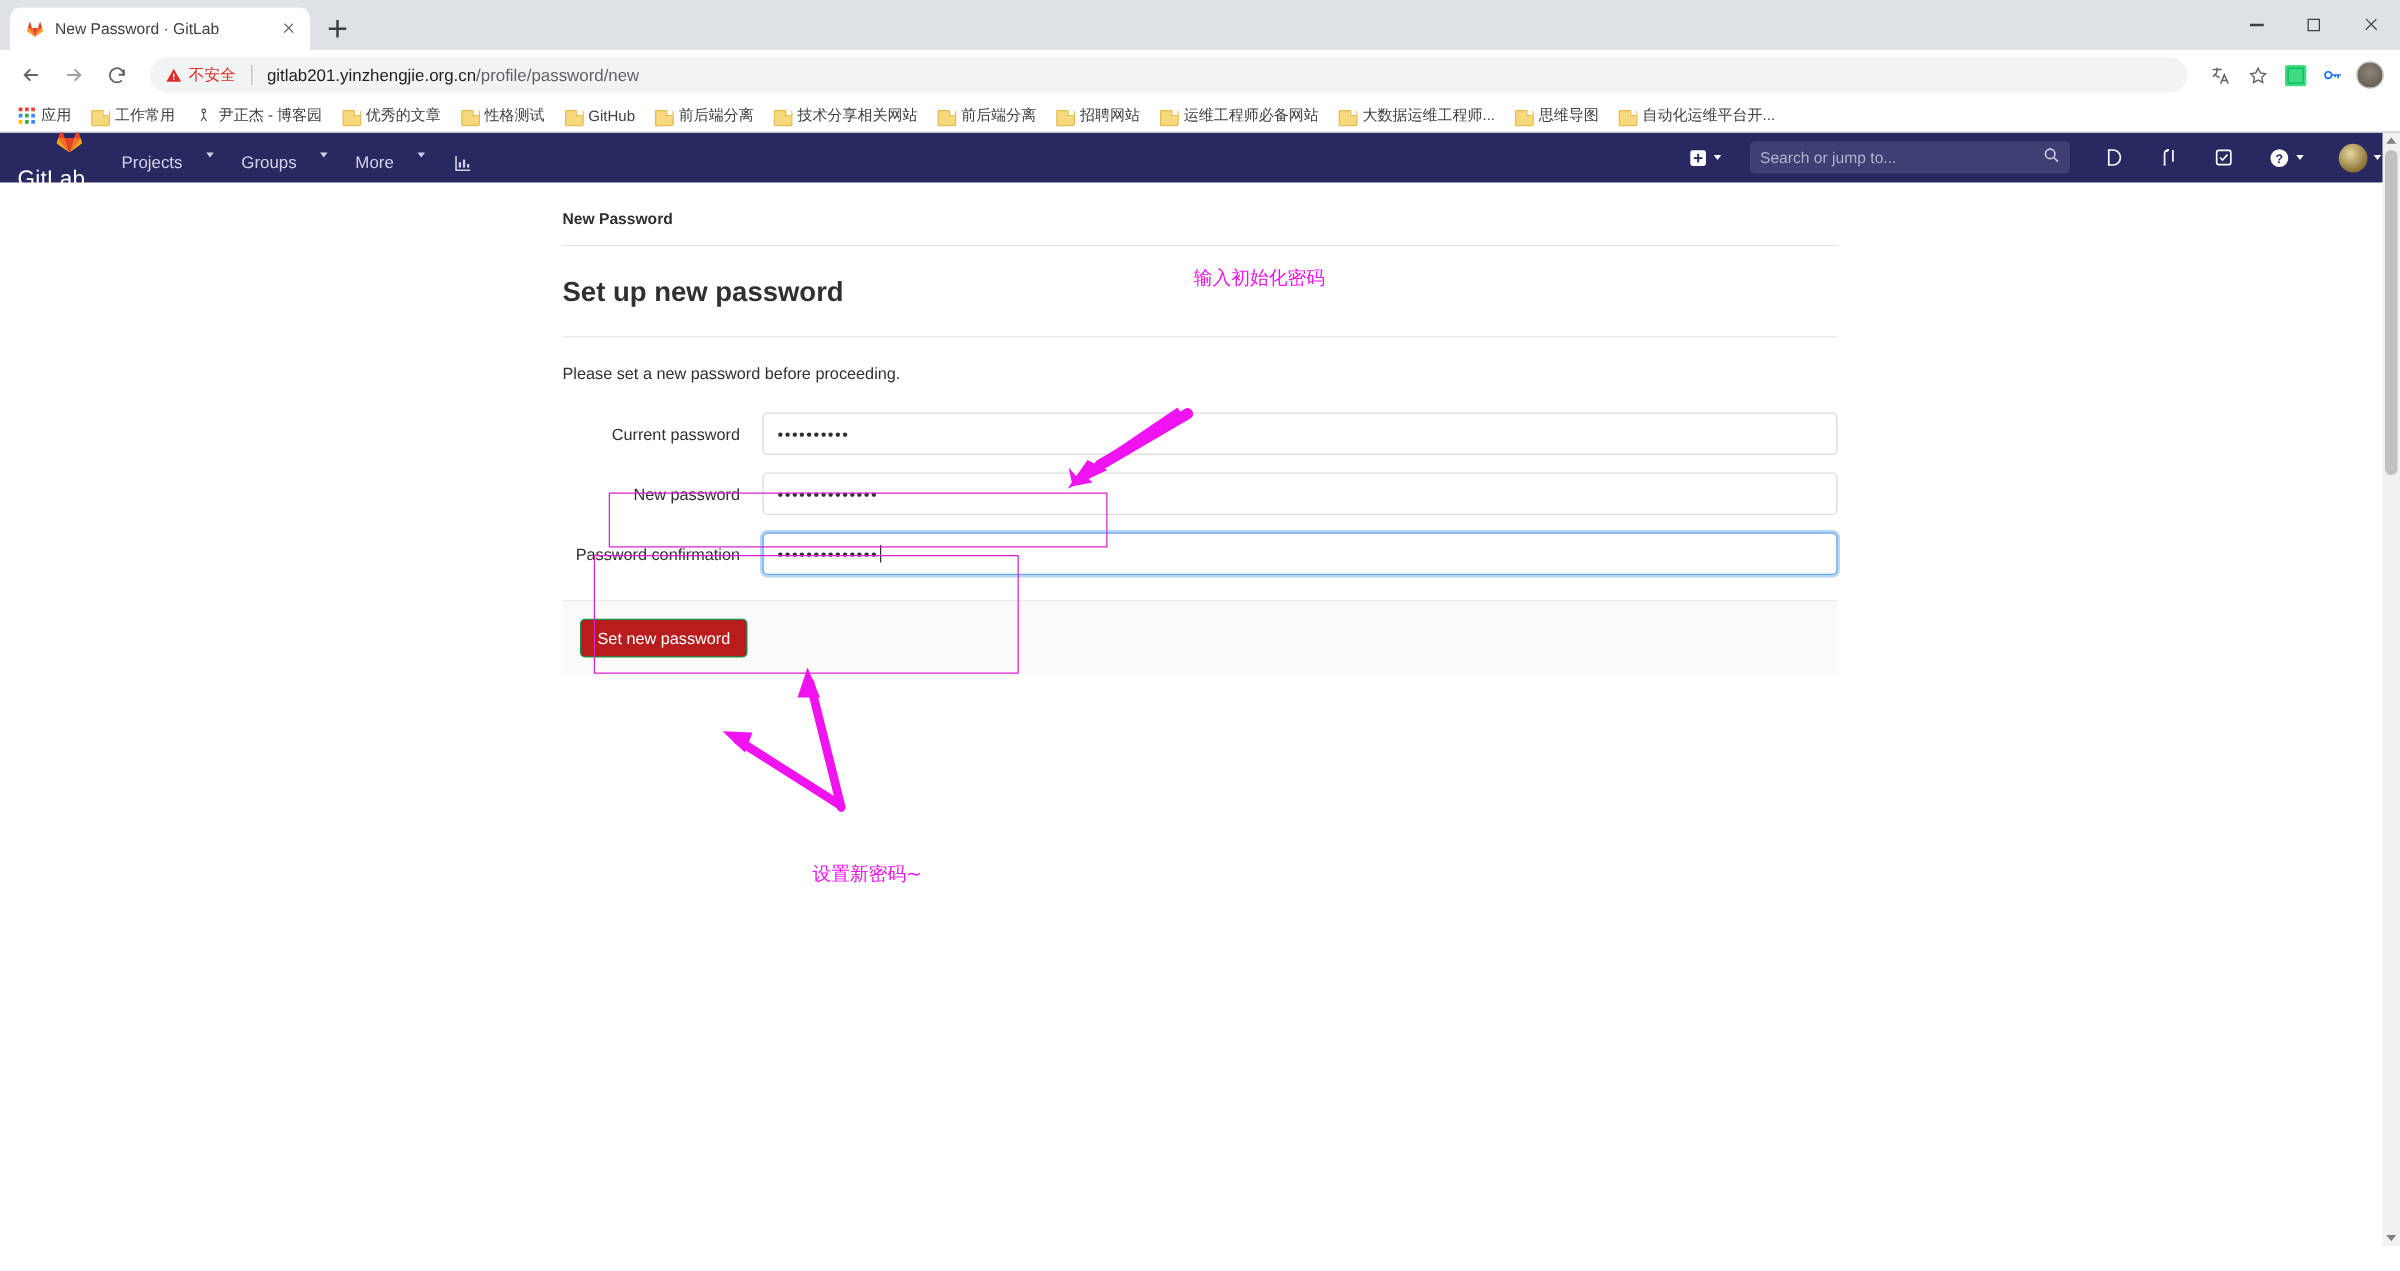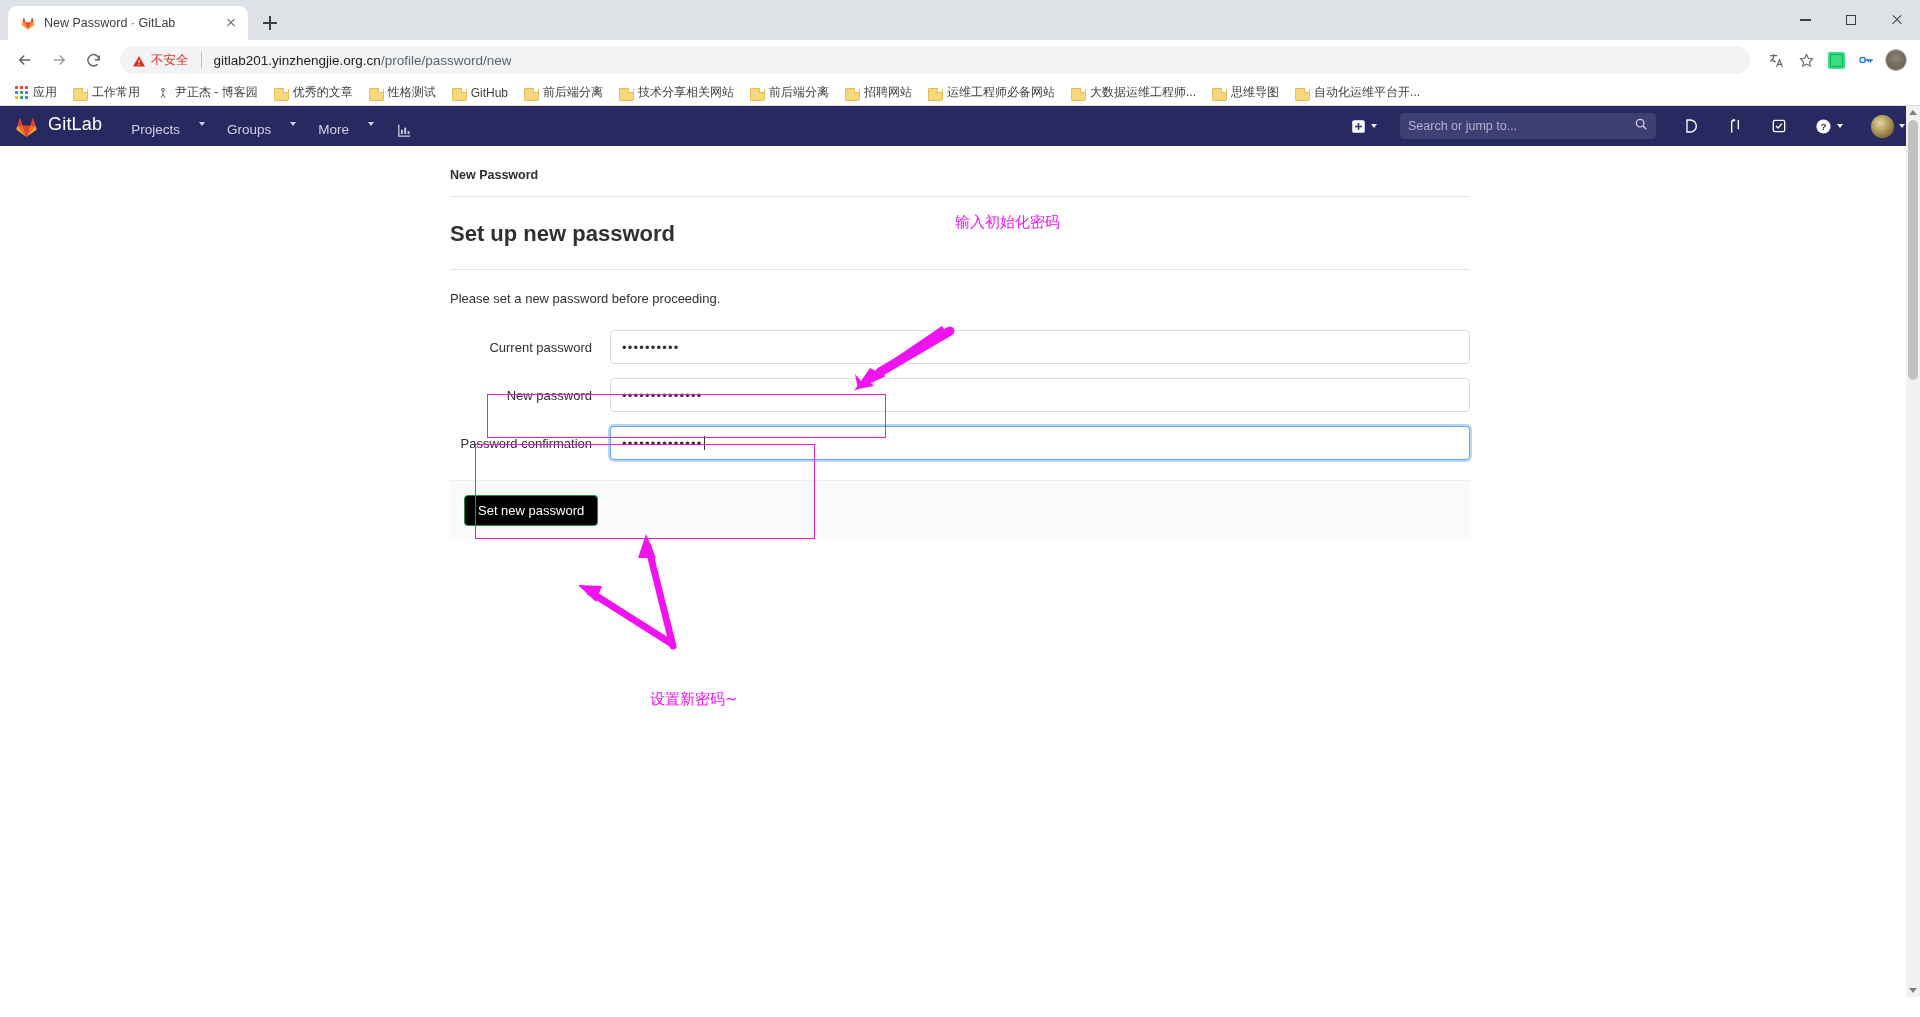--- a/index.html
+++ b/index.html
@@ -110,21 +110,21 @@
   }
   .apps-grid i { display: block; width: 3px; height: 3px; border-radius: 0.5px; }
   .blog-icon { width: 14px; height: 13px; flex: 0 0 14px; }
 
   
   .page { position: relative; height: 891px; background: #fff; overflow: hidden; }
   .gl-nav {
     height: 40px; background: #292961; display: flex; align-items: center;
     padding: 0 8px 0 14px; gap: 0;
   }
-  .gl-logo { display: flex; align-items: flex-start; gap: 9px; padding-right: 18px; cursor: pointer; }
+  .gl-logo { display: flex; align-items: flex-end; gap: 9px; padding-right: 18px; cursor: pointer; flex-direction: column; }
   .gl-logo-text { color: #fff; font-size: 18px; letter-spacing: .2px; }
   .gl-item {
     color: #d3d1e8; font-size: 13.5px; padding: 16px 11px; height: 40px;
     display: flex; align-items: flex-start; gap: 19px; cursor: pointer;
   }
   .caret { width: 0; height: 0; border-left: 3.5px solid transparent; border-right: 3.5px solid transparent;
            border-top: 4px solid currentColor; display: inline-block; }
   .gl-spacer { flex: 1; }
   .gl-right { display: flex; align-items: center; gap: 14px; justify-content: center; }
   .gl-icon-btn {
@@ -169,21 +169,21 @@
   .caretbar {
     display: inline-block; width: 1px; height: 14px; background: #303030;
     vertical-align: -3px; margin-left: 1px;
   }
 
   .actions {
     border-top: 1px solid #ededed; background: #fafafa;
     padding: 14px 0 14px 14px; margin-top: 18px;
   }
   .btn-primary {
-    display: inline-block; background: #000000; color: #fff; font-size: 13px;
+    display: inline-block; background: #b91c1c; color: #fff; font-size: 13px;
     border: 1px solid #168f48; border-radius: 4px; padding: 7px 13px; cursor: pointer;
   }
 
   
   .anno { position: absolute; left: 0; top: 0; width: 1020px; height: 700px; pointer-events: none; }
   .anno-text {
     position: absolute; color: #f012f0; font-size: 15px; white-space: nowrap;
     font-family: "DejaVu Sans", sans-serif;
   }
   .hl-box { position: absolute; border: 1.6px solid #e020d0; }

